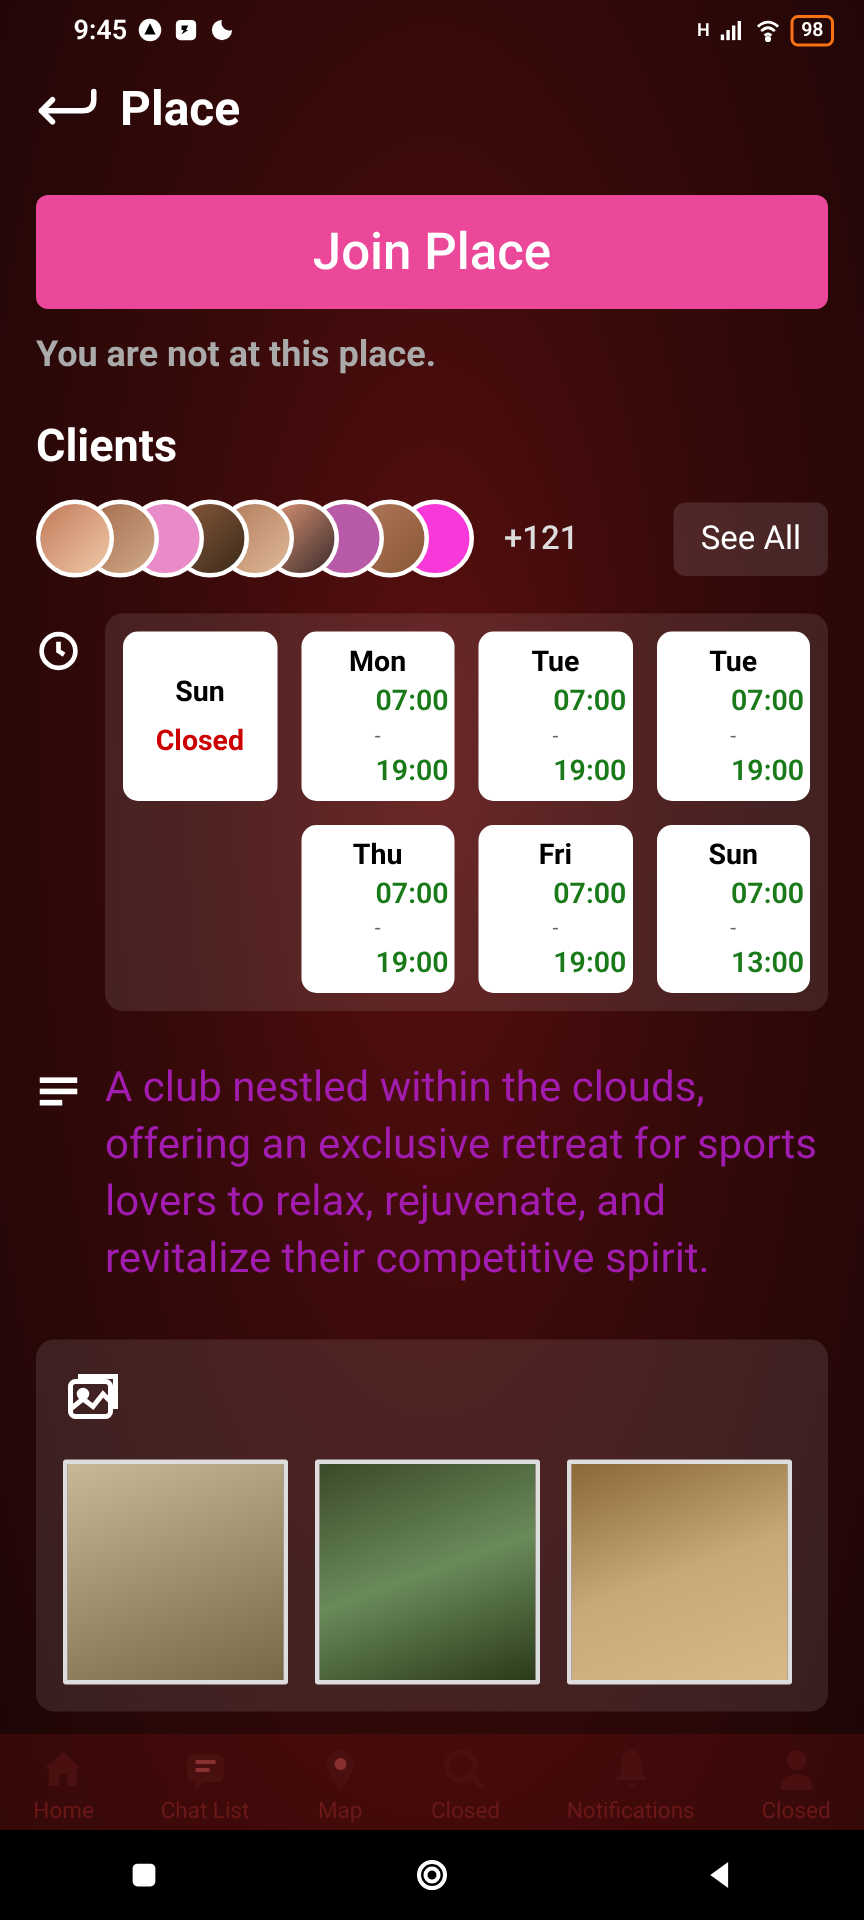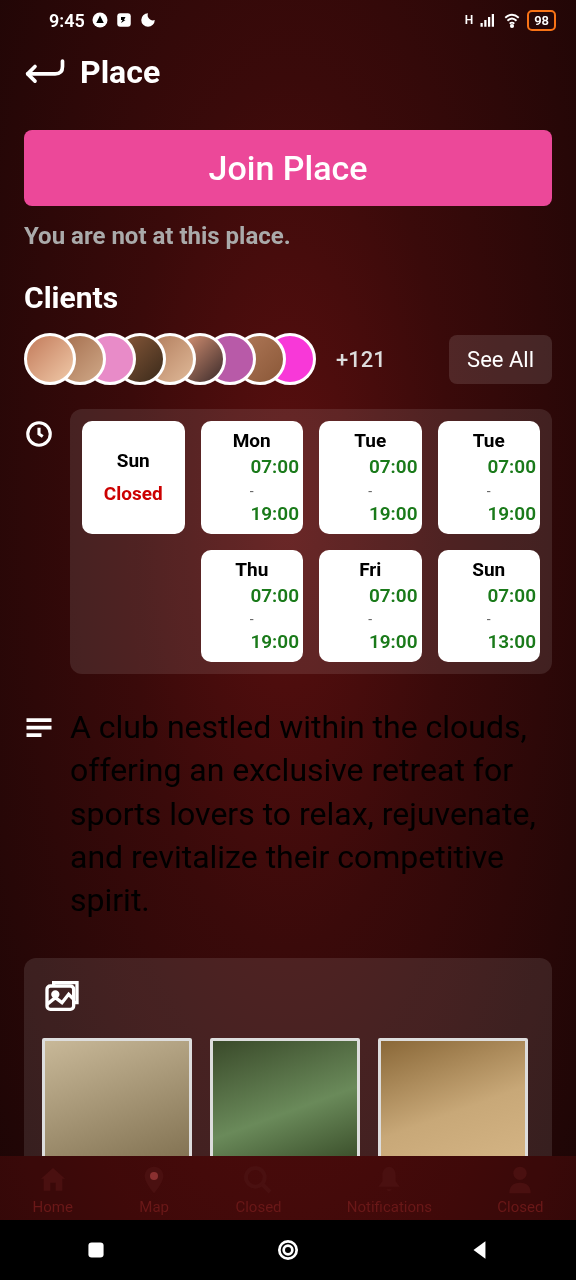--- a/index.html
+++ b/index.html
@@ -111,21 +111,21 @@
     justify-content: center;
     min-height: 108px;
   }
   .day .dname { color: #000; font-weight: 700; font-size: 19px; }
   .day .closed { color: #c00; font-weight: 700; font-size: 19px; margin-top: 6px; }
   .day .time { color: #1a7a1a; font-weight: 600; font-size: 19px; line-height: 1.2; text-align: right; }
   .day .dash { color: #666; font-size: 14px; }
   .empty { background: transparent; }
   .desc-wrap { display: flex; gap: 16px; margin-top: 32px; align-items: flex-start; }
   .desc-icon { width: 30px; flex-shrink: 0; margin-top: 6px; }
-  .desc { color: #000000; font-size: 32px; line-height: 1.35; }
+  .desc { color: #a21caf; font-size: 28px; line-height: 1.35; }
   .gallery-card {
     margin-top: 36px;
     background: rgba(255,255,255,0.10);
     border-radius: 12px;
     padding: 18px;
   }
   .gallery-icon-row { margin-bottom: 18px; }
   .gallery-row { display: flex; gap: 18px; }
   .gimg {
     width: 150px;
@@ -328,20 +328,28 @@
 
 <div class="bottom-nav">
   <div class="nav-item">
     <svg viewBox="0 0 24 24" fill="#4a1010">
         <path d="M12 3 L3 11 H5 V20 H10 V14 H14 V20 H19 V11 H21 Z"></path>
       </svg>
     <span>Home</span>
   </div>
   <div class="nav-item">
     <svg viewBox="0 0 24 24" fill="#4a1010">
+        <rect x="3" y="4" width="18" height="14" rx="3"></rect>
+        <path d="M7 8 H17 M7 12 H14" stroke="#8a3030" stroke-width="2"></path>
+        <path d="M7 18 L7 22 L11 18" fill="#4a1010"></path>
+      </svg>
+    <span>Chat List</span>
+  </div>
+  <div class="nav-item">
+    <svg viewBox="0 0 24 24" fill="#4a1010">
         <path d="M12 2 C8 2 5 5 5 9 C5 14 12 22 12 22 C12 22 19 14 19 9 C19 5 16 2 12 2 Z"></path>
         <circle cx="12" cy="9" r="3" fill="#8a3030"></circle>
       </svg>
     <span>Map</span>
   </div>
   <div class="nav-item">
     <svg viewBox="0 0 24 24" fill="none" stroke="#4a1010" stroke-width="3">
         <circle cx="10" cy="10" r="7"></circle>
         <path d="M15 15 L21 21"></path>
       </svg>

